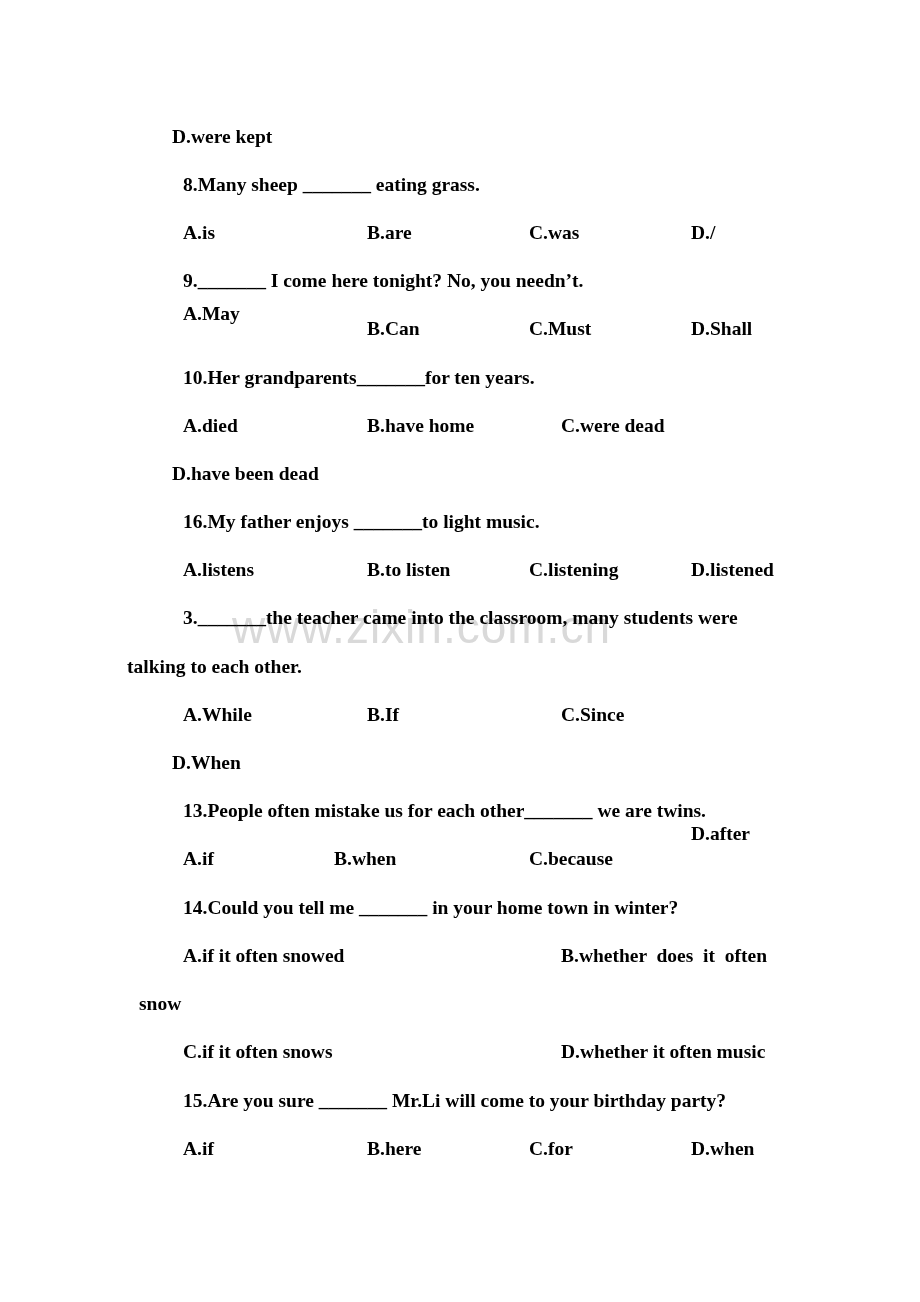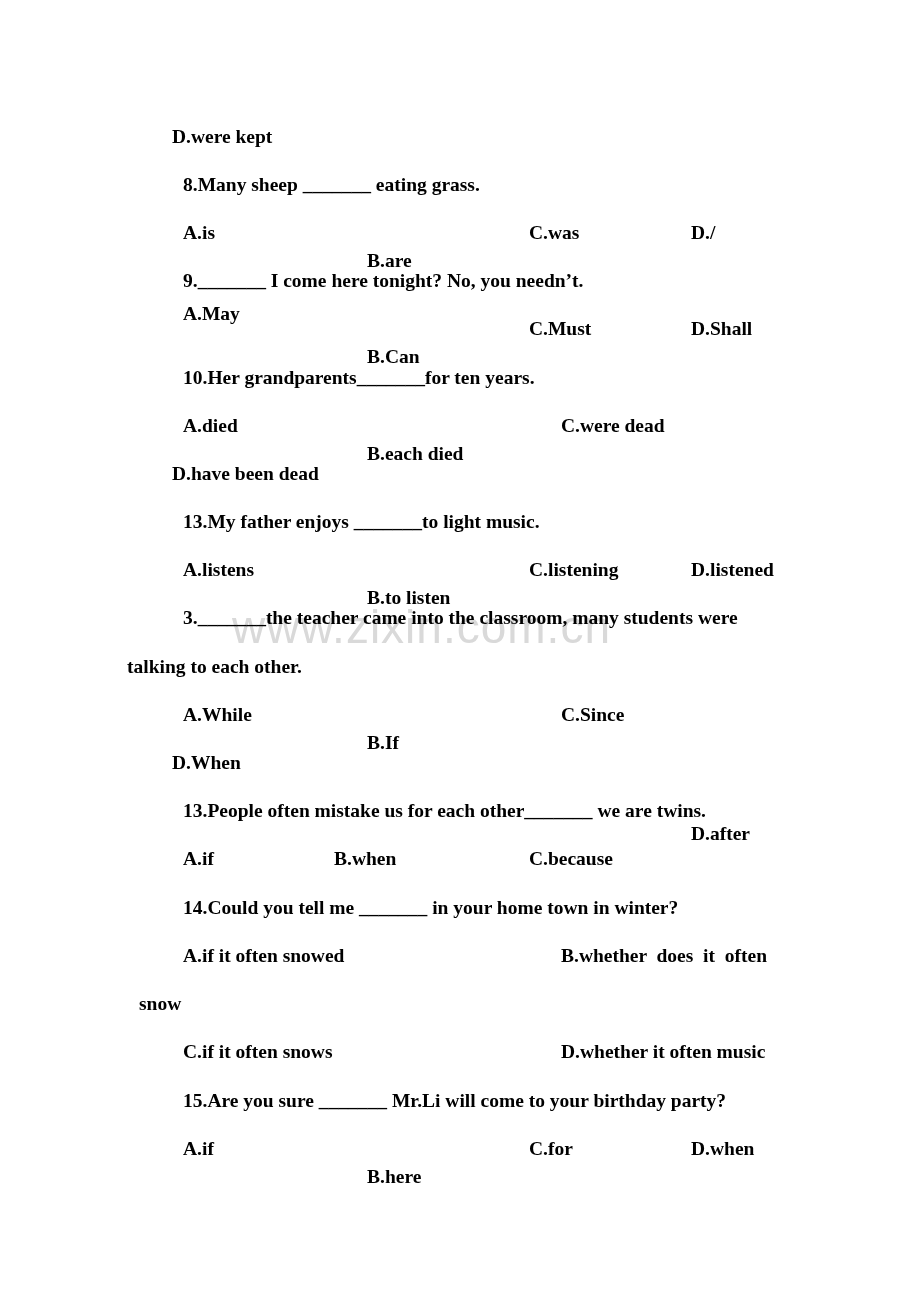--- a/index.html
+++ b/index.html
@@ -2,21 +2,21 @@
 <html><head>
 <meta charset="utf-8">
 <style>
   html, body { margin: 0; padding: 0; background: #ffffff; }
   body { width: 920px; height: 1302px; position: relative; overflow: hidden;
          font-family: "Liberation Serif", serif; font-size: 19.5px; color: #000; }
   .ln { position: absolute; white-space: nowrap; line-height: 24px; }
   .wm { position: absolute; left: 232px; top: 600px; font-family: "Liberation Sans", sans-serif;
         font-size: 46px; color: #d9d9d9; letter-spacing: 1px; white-space: nowrap; z-index: 0; }
   .ln { z-index: 1; font-weight: bold; }
-  .c1 { left: 183px; } .c2 { left: 367px; margin-top: 28px; } .c3 { left: 529px; } .c4 { left: 691px; }
+  .c1 { left: 183px; } .c2 { left: 367px; } .c3 { left: 529px; } .c4 { left: 691px; }
 </style>
 </head>
 <body>
 
 <div class="wm">www.zixin.com.cn</div>
 
 <div class="ln" style="left:172px;top:125px">D.were kept</div>
 
 <div class="ln c1" style="top:173px">8.Many sheep _______ eating grass.</div>
 <div class="ln c1" style="top:221px">A.is</div>
@@ -25,25 +25,25 @@
 <div class="ln c4" style="top:221px">D./</div>
 
 <div class="ln c1" style="top:269px">9._______ I come here tonight? No, you needn’t.</div>
 <div class="ln c1" style="top:302px">A.May</div>
 <div class="ln c2" style="top:317px">B.Can</div>
 <div class="ln c3" style="top:317px">C.Must</div>
 <div class="ln c4" style="top:317px">D.Shall</div>
 
 <div class="ln c1" style="top:366px">10.Her grandparents_______for ten years.</div>
 <div class="ln c1" style="top:414px">A.died</div>
-<div class="ln c2" style="top:414px">B.each died</div>
+<div class="ln c2" style="top:414px">B.have home</div>
 <div class="ln" style="left:561px;top:414px">C.were dead</div>
 <div class="ln" style="left:172px;top:462px">D.have been dead</div>
 
-<div class="ln c1" style="top:510px">13.My father enjoys _______to light music.</div>
+<div class="ln c1" style="top:510px">16.My father enjoys _______to light music.</div>
 <div class="ln c1" style="top:558px">A.listens</div>
 <div class="ln c2" style="top:558px">B.to listen</div>
 <div class="ln c3" style="top:558px">C.listening</div>
 <div class="ln c4" style="top:558px">D.listened</div>
 
 <div class="ln c1" style="top:606px">3._______the teacher came into the classroom, many students were</div>
 <div class="ln" style="left:127px;top:655px">talking to each other.</div>
 <div class="ln c1" style="top:703px">A.While</div>
 <div class="ln c2" style="top:703px">B.If</div>
 <div class="ln" style="left:561px;top:703px">C.Since</div>

